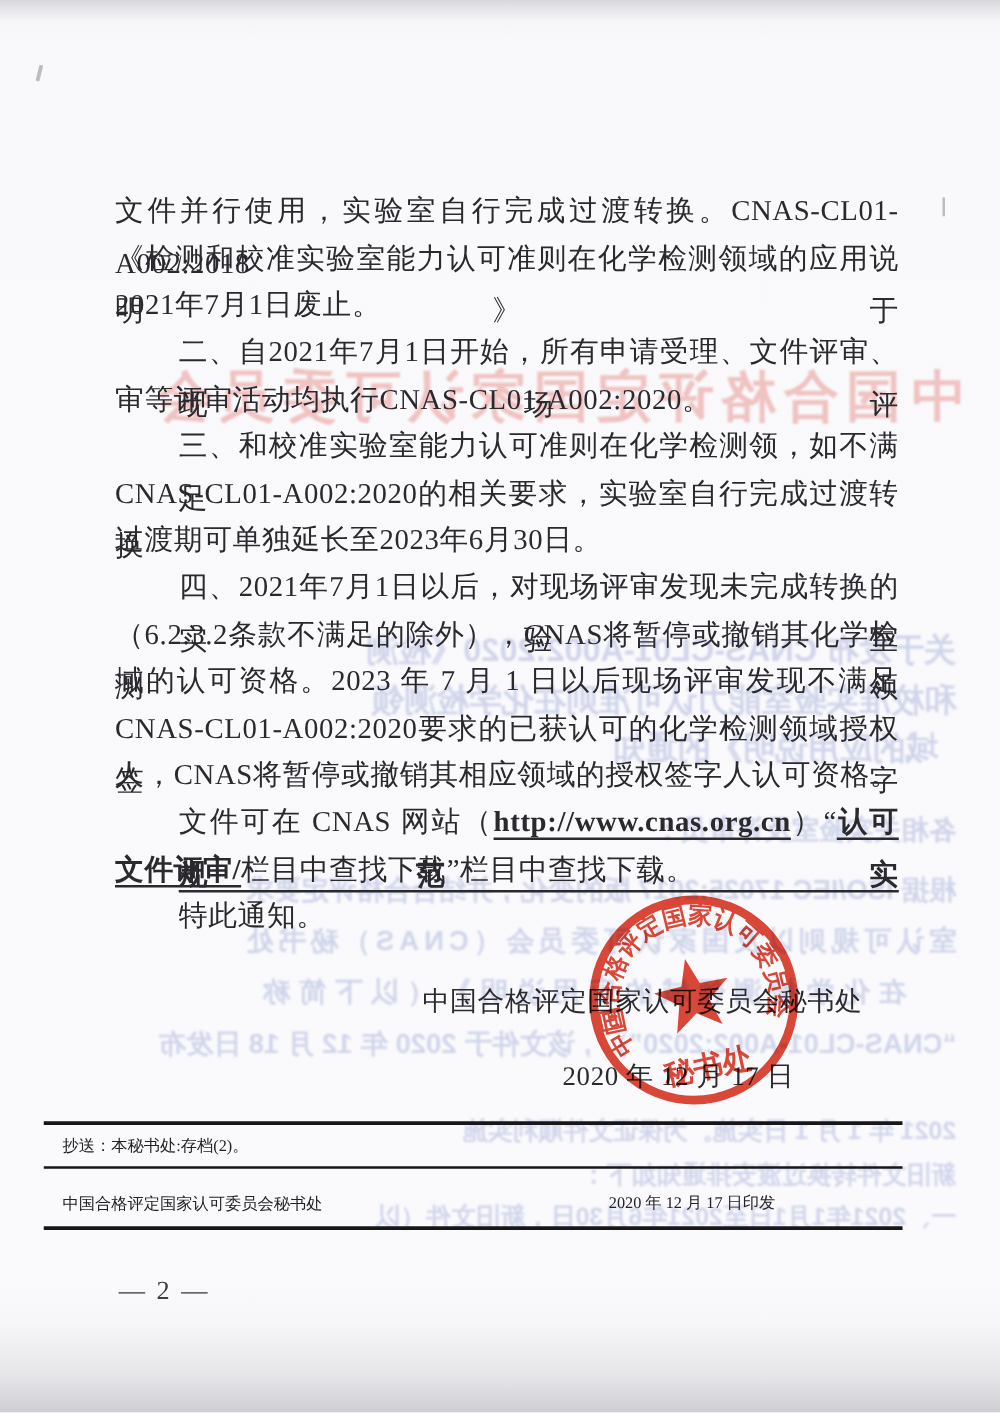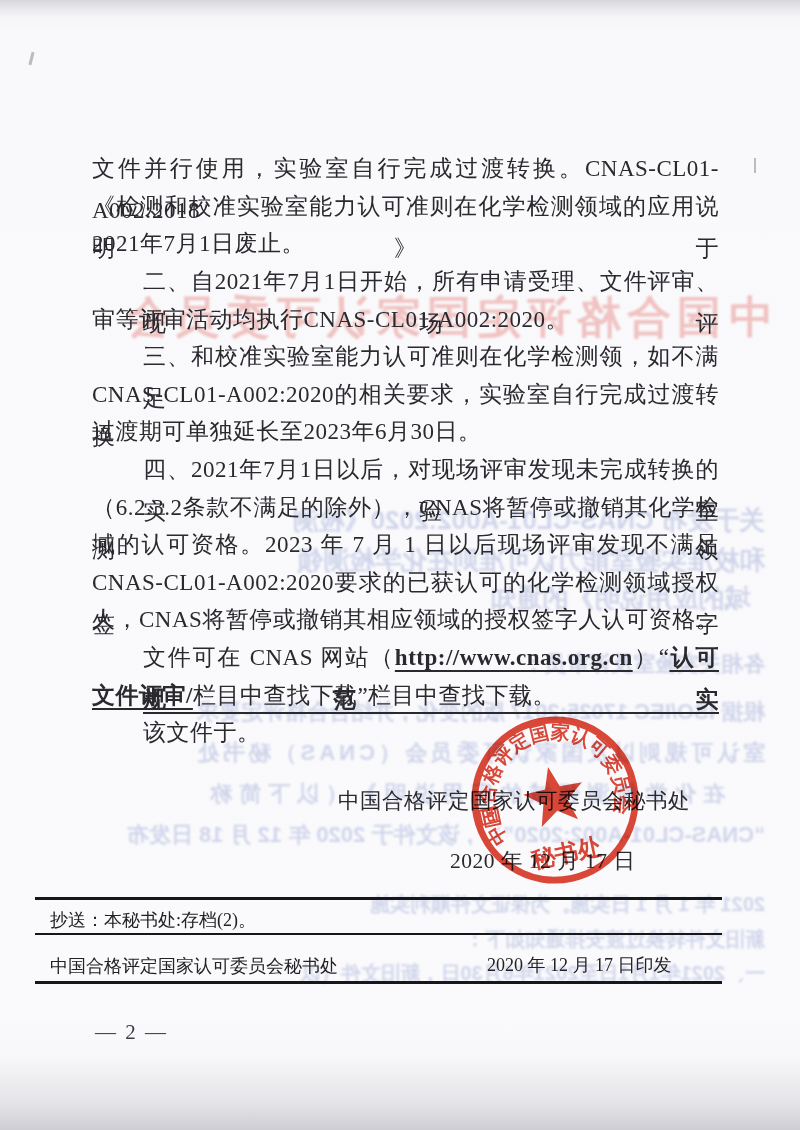--- a/index.html
+++ b/index.html
@@ -27,21 +27,21 @@
   .u { text-decoration:underline; text-underline-offset:5px; text-decoration-thickness:1.5px;font-weight:bold; }
 
   .sig  { position:absolute; font-size:21.5px; color:#29292e; letter-spacing:0.5px; z-index:2; white-space:nowrap; }
 
   
   .seal { position:absolute; left:466px; top:711px; width:178px; height:178px;
     transform:rotate(-12deg); mix-blend-mode:multiply; opacity:0.93; z-index:3; }
 
   
   .rule { position:absolute; background:#17171a; z-index:2; }
-  .ft { position:absolute; font-size:18px; color:#222226; z-index:2; white-space:nowrap; }
+  .ft { position:absolute; font-size:13px; color:#222226; z-index:2; white-space:nowrap; }
   .pageno { position:absolute; left:95px; top:1020px; font-size:21px; color:#3c3c44;
     letter-spacing:2px; z-index:2; }
 
   .speck { position:absolute; background:rgba(110,110,122,0.45); z-index:1; }
 </style>
 </head>
 <body>
 
 <div class="page">
   <div class="top-band"></div>
@@ -75,21 +75,21 @@
   <div class="ln full" style="left:92px;top:524px;width:627px">域的认可资格。2023 年 7 月 1 日以后现场评审发现不满足</div>
   <div class="ln full" style="left:92px;top:562px;width:627px">CNAS-CL01-A002:2020要求的已获认可的化学检测领域授权签字</div>
   <div class="ln" style="left:92px;top:599px">人，CNAS将暂停或撤销其相应领域的授权签字人认可资格。</div>
 
   <div class="ln full" style="left:143px;top:637px;width:576px">
     <span>文件可在 CNAS 网站（</span><span class="u">http://www.cnas.org.cn</span><span>）“</span><span class="u">认可规范/实</span>
   </div>
   <div class="ln" style="left:92px;top:675px">
     <span class="u">文件评审/</span><span>栏目中查找下载”栏目中查找下载。</span>
   </div>
-  <div class="ln" style="left:143px;top:712px">该文件于。</div>
+  <div class="ln" style="left:143px;top:712px">特此通知。</div>
 
   <div class="sig" style="left:338px;top:786px">中国合格评定国家认可委员会秘书处</div>
   <div class="sig" style="left:450px;top:846px">2020 年 12 月 17 日</div>
 
   <svg class="seal" viewBox="0 0 180 180">
     <circle cx="90" cy="90" r="81" fill="none" stroke="#dc3a28" stroke-width="7"></circle>
     <path id="sealArc" d="M 36.3 121 A 62 62 0 1 1 143.7 121" fill="none"></path>
     <text font-size="20" fill="#dc3a28" font-weight="bold" font-family="Liberation Sans, DejaVu Sans, sans-serif">
       <textPath href="#sealArc" startOffset="2" textLength="252" lengthAdjust="spacingAndGlyphs">中国合格评定国家认可委员会</textPath>
     </text>

